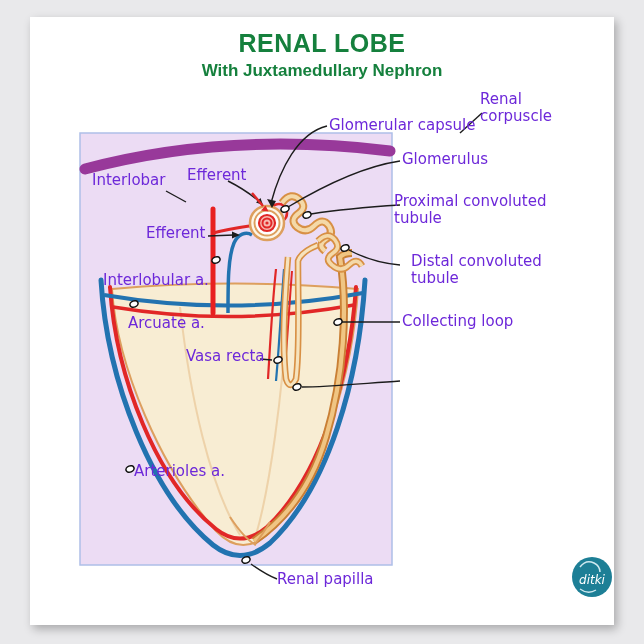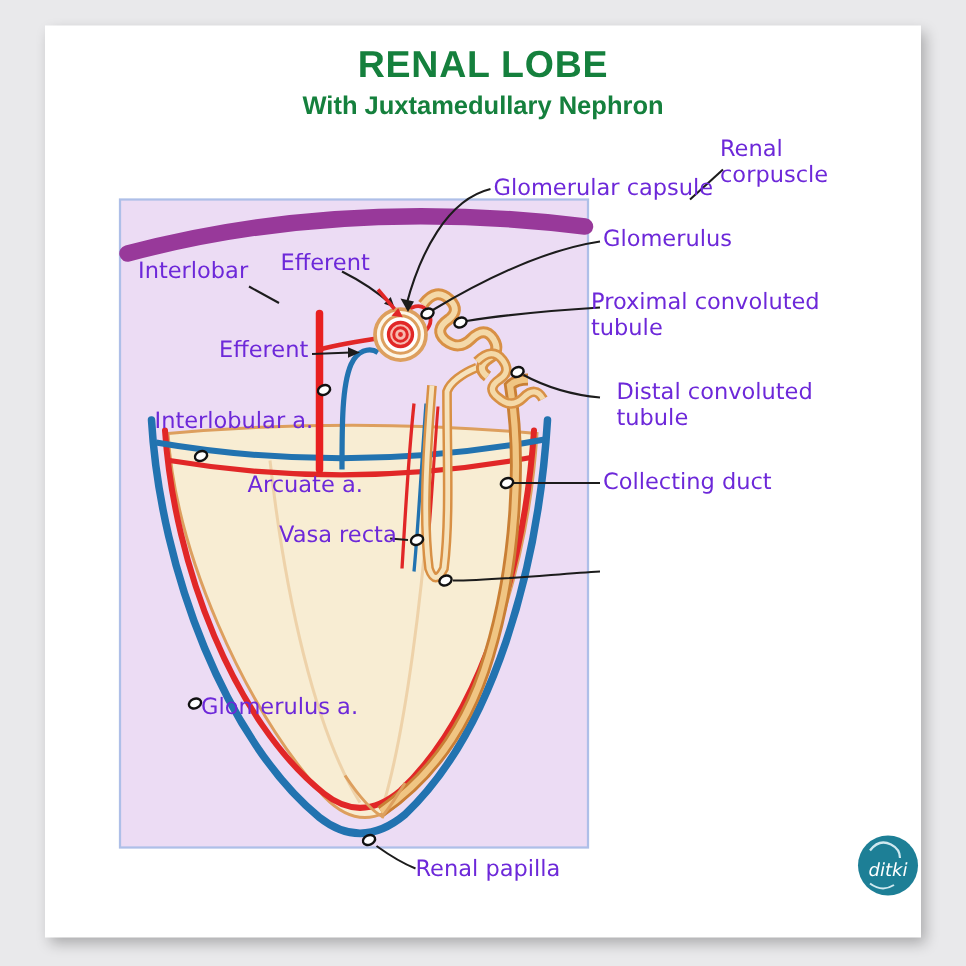--- a/index.html
+++ b/index.html
@@ -142,19 +142,19 @@
 
   <div class="lbl wrap" style="left:450px; top:74px; width:84px;">Renal corpuscle</div>
   <div class="lbl" style="left:299px; top:100px;">Glomerular capsule</div>
   <div class="lbl" style="left:372px; top:134px;">Glomerulus</div>
   <div class="lbl" style="left:62px;  top:155px;">Interlobar</div>
   <div class="lbl" style="left:157px; top:150px;">Efferent</div>
   <div class="lbl" style="left:116px; top:208px;">Efferent</div>
   <div class="lbl" style="left:73px;  top:231px;margin-top:24px;">Interlobular a.</div>
   <div class="lbl wrap" style="left:364px; top:176px; width:170px;">Proximal convoluted tubule</div>
   <div class="lbl wrap" style="left:381px; top:236px; width:150px;">Distal convoluted tubule</div>
-  <div class="lbl" style="left:98px;  top:298px;margin-left:37px;">Arcuate a.</div>
-  <div class="lbl" style="left:372px; top:296px;">Collecting duct</div>
+  <div class="lbl" style="left:98px;  top:298px;">Arcuate a.</div>
+  <div class="lbl" style="left:372px; top:296px;">Collecting loop</div>
   <div class="lbl" style="left:156px; top:331px;">Vasa recta</div>
-  <div class="lbl" style="left:104px; top:446px;">Glomerulus a.</div>
+  <div class="lbl" style="left:104px; top:446px;">Arterioles a.</div>
   <div class="lbl" style="left:247px; top:554px;">Renal papilla</div>
 
 </div>
 
 </body></html>

